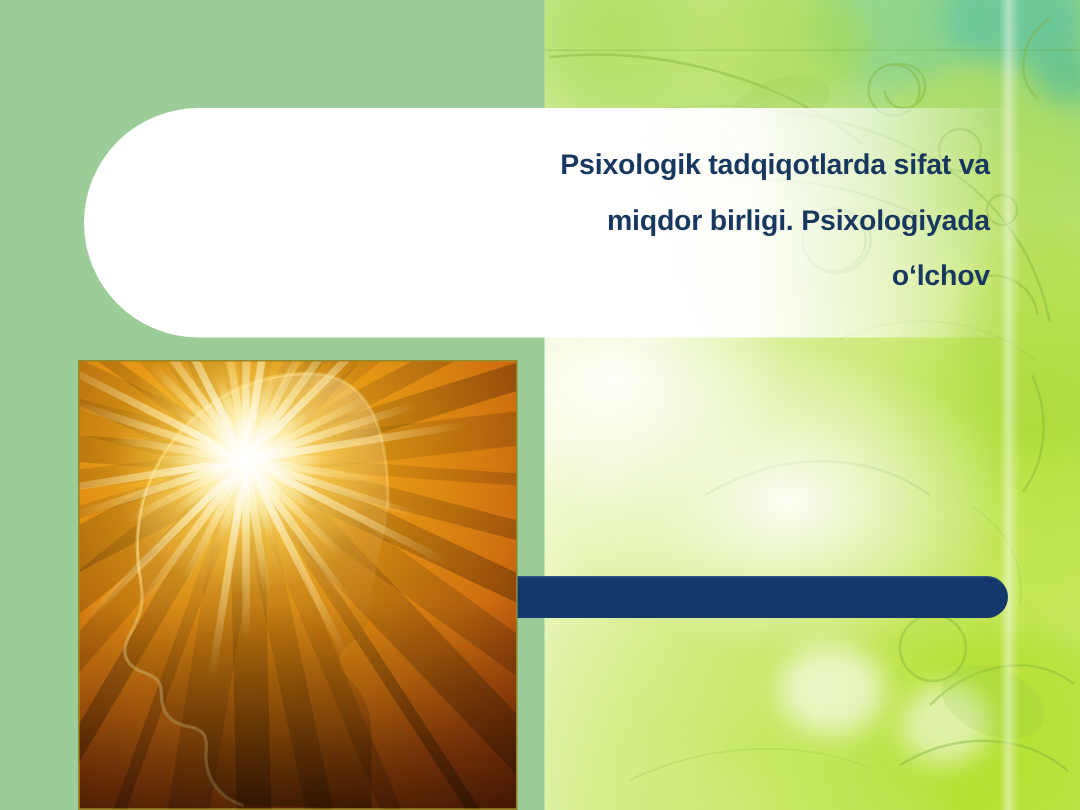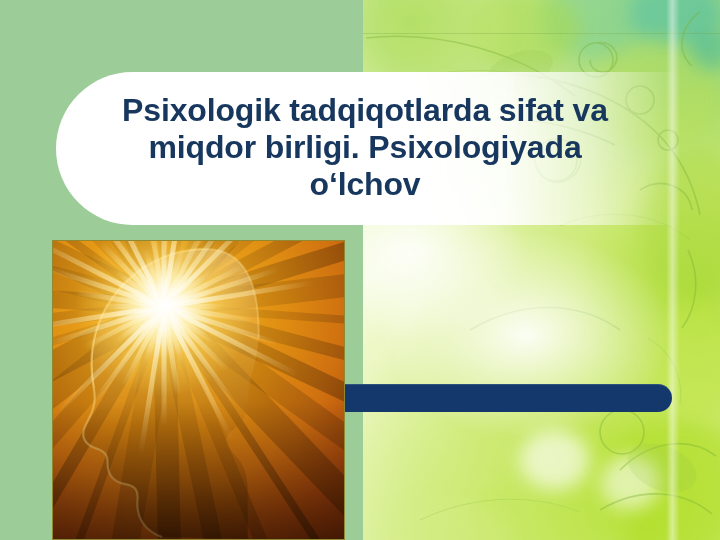--- a/index.html
+++ b/index.html
@@ -85,22 +85,22 @@
       rgba(255,255,255,1) 0%,
       rgba(255,255,255,1) 58%,
       rgba(255,255,255,.92) 72%,
       rgba(255,255,255,.55) 86%,
       rgba(255,255,255,0) 100%);
   }
   .title-text {
     position: absolute;
     left: 70px; top: 92px;
     width: 590px;
-    text-align: center;
-    font-size: 32px;
+    text-align: right;
+    font-size: 19px;
     font-weight: bold;
     line-height: 37px;
     color: #17375e;
     letter-spacing: -0.15px;
     white-space: pre-line;
   }
 
   
   .picture {
     position: absolute;

